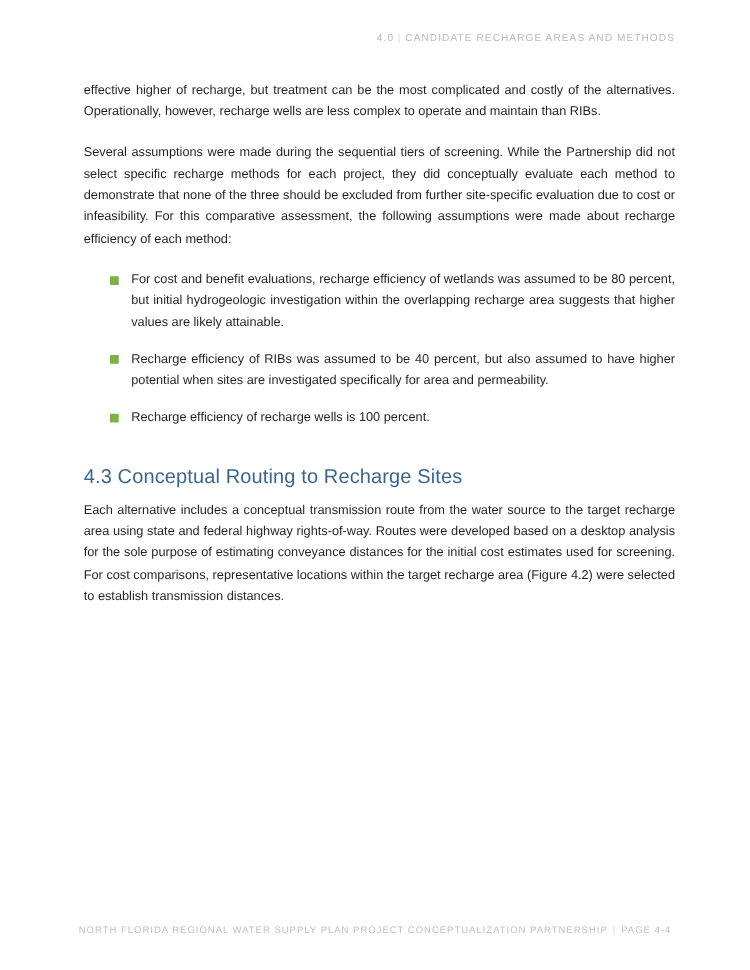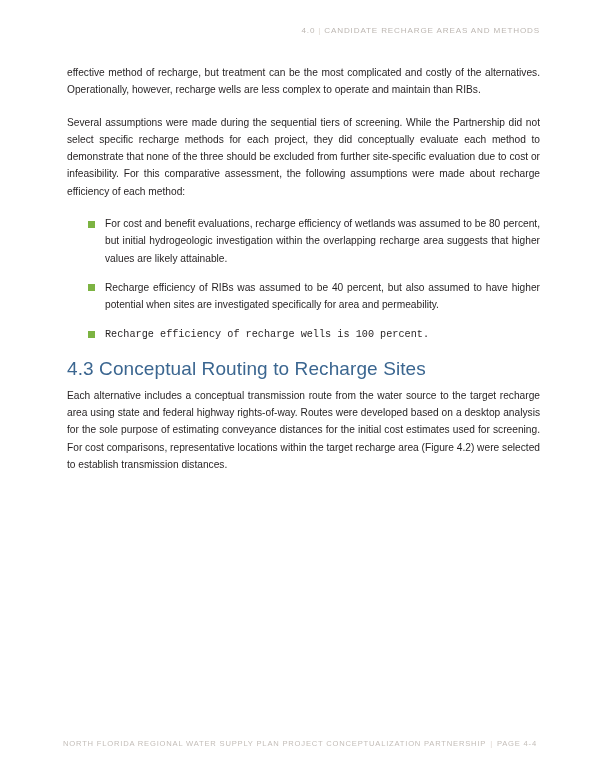--- a/index.html
+++ b/index.html
@@ -75,36 +75,35 @@
     position: relative;
     margin: 0 0 12px 0;
     padding-left: 38px;
     font-size: 10.2px;
     line-height: 17.3px;
     text-align: justify;
     color: #231f20;
   }
   .bullets li:last-child {
     margin-bottom: 0;
-    font-family: Liberation Mono, monospace;
   }
   .bullet-marker {
     position: absolute;
     left: 21px;
     top: 5.5px;
     width: 7px;
     height: 7px;
     background: #7cb342;
     display: block;
   }
 
   
   h2.section-heading {
-    margin: 14px 0 7px 0;
-    font-size: 19px;
+    margin: 27px 0 7px 0;
+    font-size: 16px;
     font-weight: normal;
     line-height: 23px;
     color: #3b6690;
     letter-spacing: 0.1px;
   }
 
   
   .page-footer {
     position: absolute;
     bottom: 28px;
@@ -125,21 +124,21 @@
 <body>
 
 <div class="page">
 
   <div class="page-header">
     <span class="sec-num">4.0</span><span class="sep">|</span><span class="sec-title">CANDIDATE RECHARGE AREAS AND METHODS</span>
   </div>
 
   <div class="content">
 
-    <p class="body">effective method of recharge, but treatment can be the most complicated and costly of the alternatives. Operationally, however, recharge wells are less complex to operate and maintain than RIBs.</p>
+    <p class="body">effective higher of recharge, but treatment can be the most complicated and costly of the alternatives. Operationally, however, recharge wells are less complex to operate and maintain than RIBs.</p>
 
     <p class="body">Several assumptions were made during the sequential tiers of screening. While the Partnership did not select specific recharge methods for each project, they did conceptually evaluate each method to demonstrate that none of the three should be excluded from further site-specific evaluation due to cost or infeasibility. For this comparative assessment, the following assumptions were made about recharge efficiency of each method:</p>
 
     <ul class="bullets">
       <li>
         <span class="bullet-marker"></span>
         <span>For cost and benefit evaluations, recharge efficiency of wetlands was assumed to be 80 percent, but initial hydrogeologic investigation within the overlapping recharge area suggests that higher values are likely attainable.</span>
       </li>
       <li>
         <span class="bullet-marker"></span>

